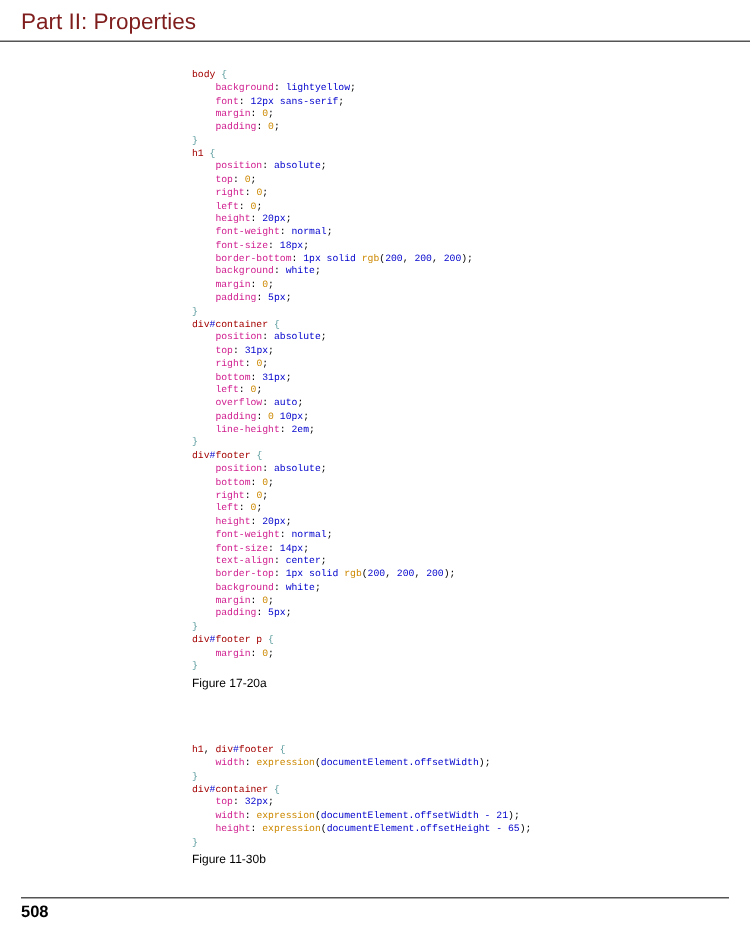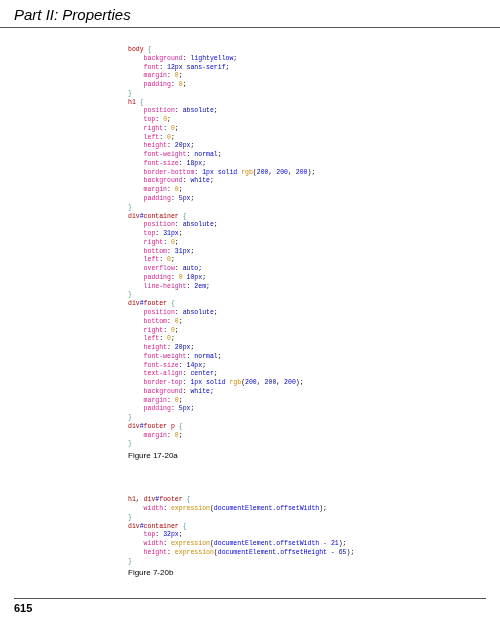--- a/index.html
+++ b/index.html
@@ -11,22 +11,21 @@
     position: relative;
     overflow: hidden;
   }
   .header {
     border-bottom: 1px solid #555;
     padding: 6px 0 4px 14px;
   }
   .header-title {
     font-size: 15px;
     font-weight: 400;
-    color: #000000;
-    font-style: italic;
+    color: #7f1d1d;
   }
   .code-block {
     font-family: "Courier New", monospace;
     font-size: 6.5px;
     line-height: 1.35;
     white-space: pre;
     color: #000;
     padding-left: 128px;
     padding-top: 18px;
   }
@@ -65,15 +64,15 @@
 <div class="header">
   <div class="header-title">Part II: Properties</div>
 </div>
 
 <div class="code-block" id="code-a"><div><span class="kw">body </span><span class="br">{</span></div><div>    <span class="prop">background</span><span class="punc">: </span><span class="num">lightyellow</span><span class="punc">;</span></div><div>    <span class="prop">font</span><span class="punc">: </span><span class="num">12px</span><span class="punc"> </span><span class="num">sans-serif</span><span class="punc">;</span></div><div>    <span class="prop">margin</span><span class="punc">: </span><span class="zero">0</span><span class="punc">;</span></div><div>    <span class="prop">padding</span><span class="punc">: </span><span class="zero">0</span><span class="punc">;</span></div><div><span class="br">}</span></div><div><span class="kw">h1 </span><span class="br">{</span></div><div>    <span class="prop">position</span><span class="punc">: </span><span class="num">absolute</span><span class="punc">;</span></div><div>    <span class="prop">top</span><span class="punc">: </span><span class="zero">0</span><span class="punc">;</span></div><div>    <span class="prop">right</span><span class="punc">: </span><span class="zero">0</span><span class="punc">;</span></div><div>    <span class="prop">left</span><span class="punc">: </span><span class="zero">0</span><span class="punc">;</span></div><div>    <span class="prop">height</span><span class="punc">: </span><span class="num">20px</span><span class="punc">;</span></div><div>    <span class="prop">font-weight</span><span class="punc">: </span><span class="num">normal</span><span class="punc">;</span></div><div>    <span class="prop">font-size</span><span class="punc">: </span><span class="num">18px</span><span class="punc">;</span></div><div>    <span class="prop">border-bottom</span><span class="punc">: </span><span class="num">1px solid </span><span class="fn">rgb</span><span class="punc">(</span><span class="num">200</span><span class="punc">, </span><span class="num">200</span><span class="punc">, </span><span class="num">200</span><span class="punc">);</span></div><div>    <span class="prop">background</span><span class="punc">: </span><span class="num">white</span><span class="punc">;</span></div><div>    <span class="prop">margin</span><span class="punc">: </span><span class="zero">0</span><span class="punc">;</span></div><div>    <span class="prop">padding</span><span class="punc">: </span><span class="num">5px</span><span class="punc">;</span></div><div><span class="br">}</span></div><div><span class="kw">div</span><span class="col">#</span><span class="kw">container </span><span class="br">{</span></div><div>    <span class="prop">position</span><span class="punc">: </span><span class="num">absolute</span><span class="punc">;</span></div><div>    <span class="prop">top</span><span class="punc">: </span><span class="num">31px</span><span class="punc">;</span></div><div>    <span class="prop">right</span><span class="punc">: </span><span class="zero">0</span><span class="punc">;</span></div><div>    <span class="prop">bottom</span><span class="punc">: </span><span class="num">31px</span><span class="punc">;</span></div><div>    <span class="prop">left</span><span class="punc">: </span><span class="zero">0</span><span class="punc">;</span></div><div>    <span class="prop">overflow</span><span class="punc">: </span><span class="num">auto</span><span class="punc">;</span></div><div>    <span class="prop">padding</span><span class="punc">: </span><span class="zero">0</span><span class="punc"> </span><span class="num">10px</span><span class="punc">;</span></div><div>    <span class="prop">line-height</span><span class="punc">: </span><span class="num">2em</span><span class="punc">;</span></div><div><span class="br">}</span></div><div><span class="kw">div</span><span class="col">#</span><span class="kw">footer </span><span class="br">{</span></div><div>    <span class="prop">position</span><span class="punc">: </span><span class="num">absolute</span><span class="punc">;</span></div><div>    <span class="prop">bottom</span><span class="punc">: </span><span class="zero">0</span><span class="punc">;</span></div><div>    <span class="prop">right</span><span class="punc">: </span><span class="zero">0</span><span class="punc">;</span></div><div>    <span class="prop">left</span><span class="punc">: </span><span class="zero">0</span><span class="punc">;</span></div><div>    <span class="prop">height</span><span class="punc">: </span><span class="num">20px</span><span class="punc">;</span></div><div>    <span class="prop">font-weight</span><span class="punc">: </span><span class="num">normal</span><span class="punc">;</span></div><div>    <span class="prop">font-size</span><span class="punc">: </span><span class="num">14px</span><span class="punc">;</span></div><div>    <span class="prop">text-align</span><span class="punc">: </span><span class="num">center</span><span class="punc">;</span></div><div>    <span class="prop">border-top</span><span class="punc">: </span><span class="num">1px solid </span><span class="fn">rgb</span><span class="punc">(</span><span class="num">200</span><span class="punc">, </span><span class="num">200</span><span class="punc">, </span><span class="num">200</span><span class="punc">);</span></div><div>    <span class="prop">background</span><span class="punc">: </span><span class="num">white</span><span class="punc">;</span></div><div>    <span class="prop">margin</span><span class="punc">: </span><span class="zero">0</span><span class="punc">;</span></div><div>    <span class="prop">padding</span><span class="punc">: </span><span class="num">5px</span><span class="punc">;</span></div><div><span class="br">}</span></div><div><span class="kw">div</span><span class="col">#</span><span class="kw">footer p </span><span class="br">{</span></div><div>    <span class="prop">margin</span><span class="punc">: </span><span class="zero">0</span><span class="punc">;</span></div><div><span class="br">}</span></div></div>
 <div class="caption">Figure 17-20a</div>
 
 <div class="gap"></div>
 
 <div class="code-block" id="code-b"><div><span class="kw">h1</span><span class="punc">, </span><span class="kw">div</span><span class="col">#</span><span class="kw">footer </span><span class="br">{</span></div><div>    <span class="prop">width</span><span class="punc">: </span><span class="fn">expression</span><span class="punc">(</span><span class="num">documentElement.offsetWidth</span><span class="punc">);</span></div><div><span class="br">}</span></div><div><span class="kw">div</span><span class="col">#</span><span class="kw">container </span><span class="br">{</span></div><div>    <span class="prop">top</span><span class="punc">: </span><span class="num">32px</span><span class="punc">;</span></div><div>    <span class="prop">width</span><span class="punc">: </span><span class="fn">expression</span><span class="punc">(</span><span class="num">documentElement.offsetWidth - 21</span><span class="punc">);</span></div><div>    <span class="prop">height</span><span class="punc">: </span><span class="fn">expression</span><span class="punc">(</span><span class="num">documentElement.offsetHeight - 65</span><span class="punc">);</span></div><div><span class="br">}</span></div></div>
-<div class="caption">Figure 7-20b</div>
+<div class="caption">Figure 11-30b</div>
 
-<div class="page-num">615</div>
+<div class="page-num">508</div>
 
 </body></html>

